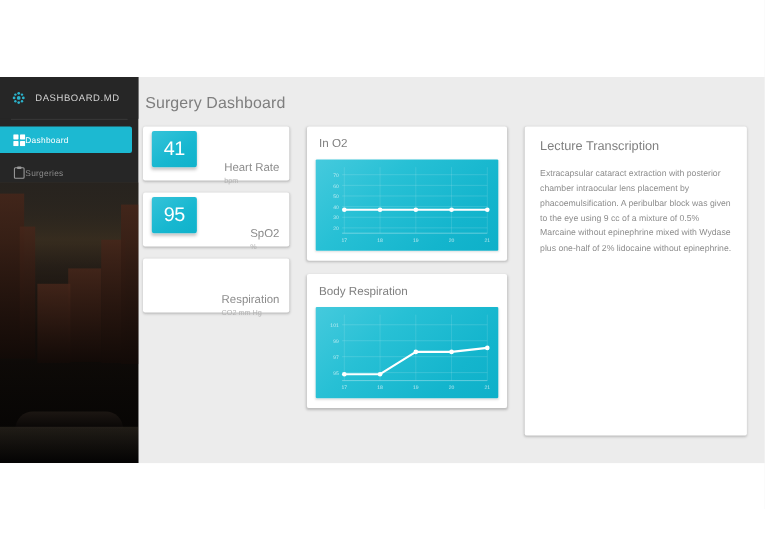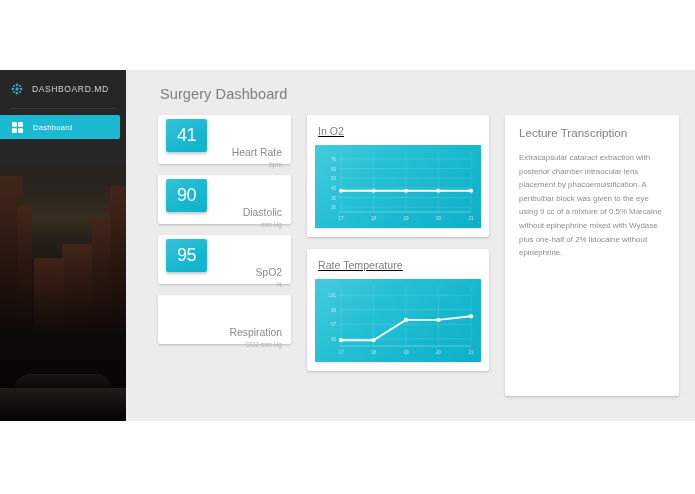--- a/index.html
+++ b/index.html
@@ -71,21 +71,20 @@
   .brand-divider {
     position: relative; z-index: 3;
     height: 1px; margin: 0 10px;
     background: rgba(255,255,255,.10);
     background: #383838;
   }
 
   #nav { position: relative; z-index: 3; padding-top: 6px; }
   .nav-item {
     display: flex; align-items: center;
-    gap: 10px;
     height: 24px;
     padding-left: 12px;
     margin: 0 6px 6px 0;
     border-radius: 0 2px 2px 0;
     cursor: pointer;
   }
   .nav-item.active {
     background: #1cb9d2;
   }
   .nav-label {
@@ -93,21 +92,21 @@
     color: #8b8b8b;
     letter-spacing: .25px;
   }
   .nav-item.active .nav-label { color: #ffffff; }
 
   
   #main {
     flex: 1;
     position: relative;
     background: #ececec;
-    padding: 14px 16px 0 32px;
+    padding: 14px 16px 0 4px;
     overflow: hidden;
   }
   #page-title {
     font-size: 14.5px;
     color: #7e7e7e;
     font-weight: 400;
     letter-spacing: .1px;
     margin: 2px 0 13px 2px;
   }
   #columns {
@@ -139,34 +138,34 @@
     width: 41px; height: 33px;
     border-radius: 2px;
     background: linear-gradient(145deg, #35c3d9 0%, #17b7d0 60%, #10b2cb 100%);
     box-shadow: 0 2px 3px rgba(0,0,0,.22);
     display: flex; align-items: center; justify-content: center;
     color: #ffffff;
     font-size: 18px;
     font-weight: 400;
     letter-spacing: -.4px;
   }
-  .metric-text { text-align: right; line-height: 1.12; margin-top: 36px; }
+  .metric-text { text-align: left; line-height: 1.12; margin-top: 36px; }
   .metric-name {
     font-size: 10.4px;
     color: #8c8c8c;
     font-weight: 400;
   }
   .metric-unit {
     font-size: 6.6px;
     color: #b2b2b2;
     margin-top: 2px;
   }
 
   
-  #col-charts { width: 182px; flex: 0 0 182px; text-decoration: underline; }
+  #col-charts { width: 182px; flex: 0 0 182px; }
   .chart-card { margin-bottom: 12px; padding: 8px 8px 9px 8px; }
   .chart-title {
     font-size: 10.6px;
     color: #7f7f7f;
     font-weight: 400;
     margin: 2px 0 8px 3px;
   }
   .chart-plot {
     position: relative;
     width: 100%;
@@ -240,20 +239,29 @@
               <rect x="0" y="0" width="7" height="7" rx="1"></rect>
               <rect x="9" y="0" width="7" height="7" rx="1"></rect>
               <rect x="0" y="9" width="7" height="7" rx="1"></rect>
               <rect x="9" y="9" width="7" height="7" rx="1"></rect>
             </g>
           </svg>
         </span>
         <span class="nav-label">Dashboard</span>
       </div>
 
+      <div class="nav-item">
+        <span style="display:inline-flex;">
+          <svg width="11" height="12" viewBox="0 0 16 18" aria-hidden="true">
+            <rect x="1.4" y="2.2" width="13.2" height="14.4" rx="1.4" fill="none" stroke="#9a9a9a" stroke-width="1.5"></rect>
+            <rect x="5" y="0.6" width="6" height="3.4" rx="1" fill="#9a9a9a"></rect>
+          </svg>
+        </span>
+        <span class="nav-label">Surgeries</span>
+      </div>
 
     </nav>
   </aside>
 
   <main id="main">
 
     <h1 id="page-title">Surgery Dashboard</h1>
 
     <div id="columns">
 
@@ -261,27 +269,20 @@
 
         <div class="card metric-card">
           <div class="metric-badge">41</div>
           <div class="metric-text">
             <div class="metric-name">Heart Rate</div>
             <div class="metric-unit">bpm</div>
           </div>
         </div>
 
 
-        <div class="card metric-card">
-          <div class="metric-badge">90</div>
-          <div class="metric-text">
-            <div class="metric-name">Diastolic</div>
-            <div class="metric-unit">mm Hg</div>
-          </div>
-        </div>
 
         <div class="card metric-card">
           <div class="metric-badge">95</div>
           <div class="metric-text">
             <div class="metric-name">SpO2</div>
             <div class="metric-unit">%</div>
           </div>
         </div>
 
         <div class="card metric-card">
@@ -326,21 +327,21 @@
                 <circle cx="26" cy="45.733333333333334" r="2.1" fill="#ffffff"></circle>
                 <circle cx="58.5" cy="45.733333333333334" r="2.1" fill="#ffffff"></circle>
                 <circle cx="91" cy="45.733333333333334" r="2.1" fill="#ffffff"></circle>
                 <circle cx="123.5" cy="45.733333333333334" r="2.1" fill="#ffffff"></circle>
                 <circle cx="156" cy="45.733333333333334" r="2.1" fill="#ffffff"></circle>
               </svg>
             </div>
         </div>
 
         <div class="card chart-card">
-          <div class="chart-title">Rate Temperature</div>
+          <div class="chart-title">Body Respiration</div>
           <div class="chart-plot">
               <svg viewBox="0 0 166 83" preserveAspectRatio="none">
                 <line x1="24" y1="16.25" x2="156" y2="16.25" stroke="rgba(255,255,255,.22)" stroke-width="0.6"></line>
                 <text x="21" y="18.25" text-anchor="end" fill="rgba(255,255,255,.65)" font-size="4.6" font-family="&quot;Liberation Sans&quot;, sans-serif">101</text>
                 <line x1="24" y1="30.75" x2="156" y2="30.75" stroke="rgba(255,255,255,.22)" stroke-width="0.6"></line>
                 <text x="21" y="32.75" text-anchor="end" fill="rgba(255,255,255,.65)" font-size="4.6" font-family="&quot;Liberation Sans&quot;, sans-serif">99</text>
                 <line x1="24" y1="45.25" x2="156" y2="45.25" stroke="rgba(255,255,255,.22)" stroke-width="0.6"></line>
                 <text x="21" y="47.25" text-anchor="end" fill="rgba(255,255,255,.65)" font-size="4.6" font-family="&quot;Liberation Sans&quot;, sans-serif">97</text>
                 <line x1="24" y1="59.75" x2="156" y2="59.75" stroke="rgba(255,255,255,.22)" stroke-width="0.6"></line>
                 <text x="21" y="61.75" text-anchor="end" fill="rgba(255,255,255,.65)" font-size="4.6" font-family="&quot;Liberation Sans&quot;, sans-serif">95</text>

